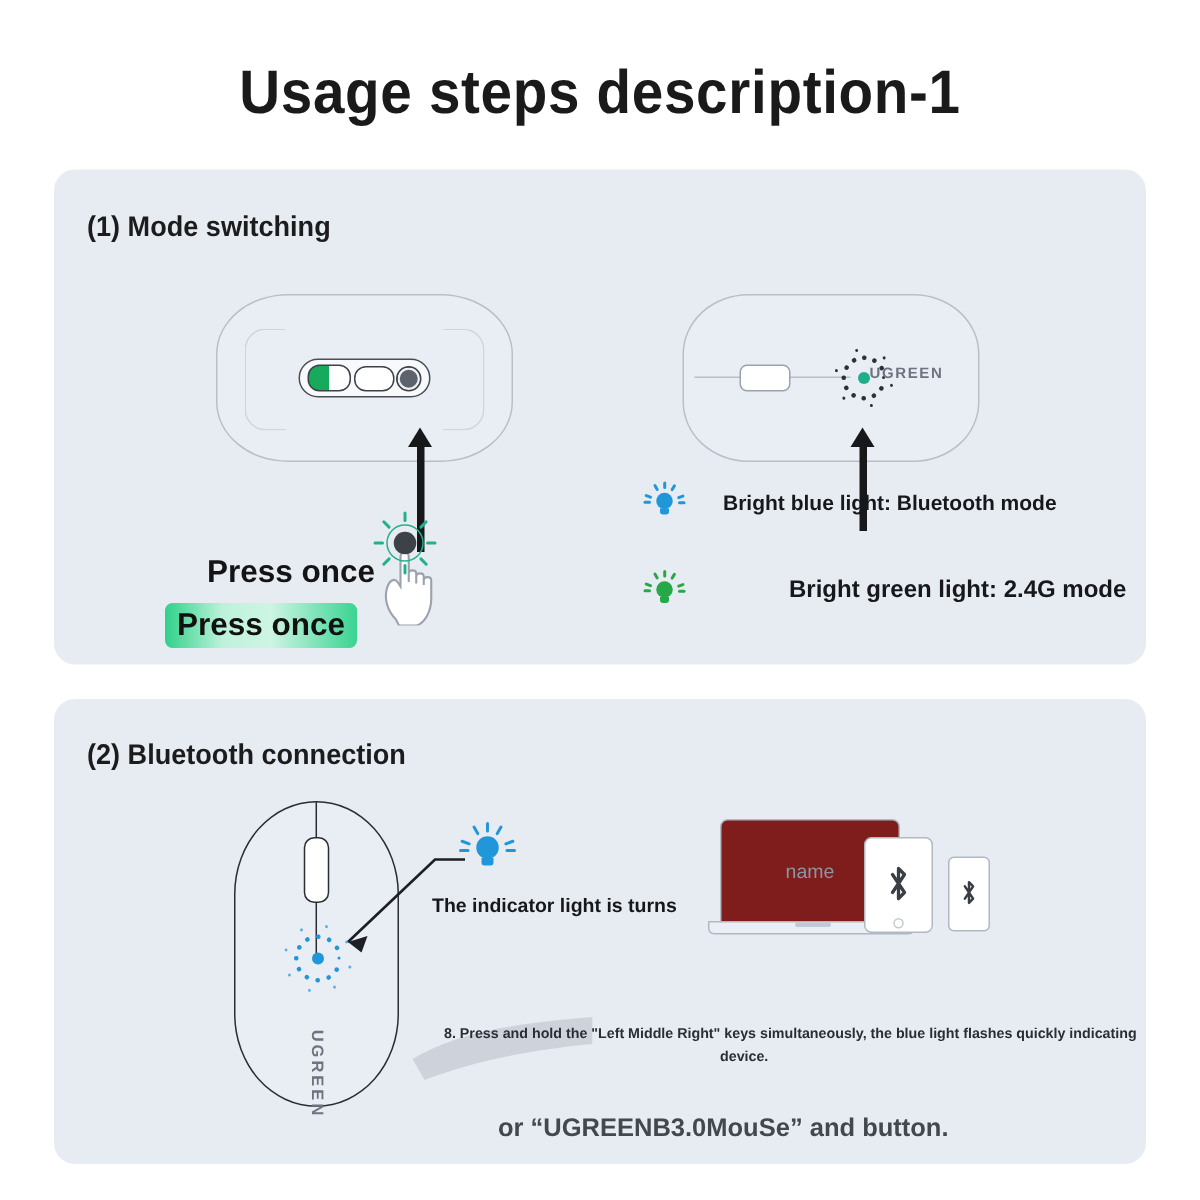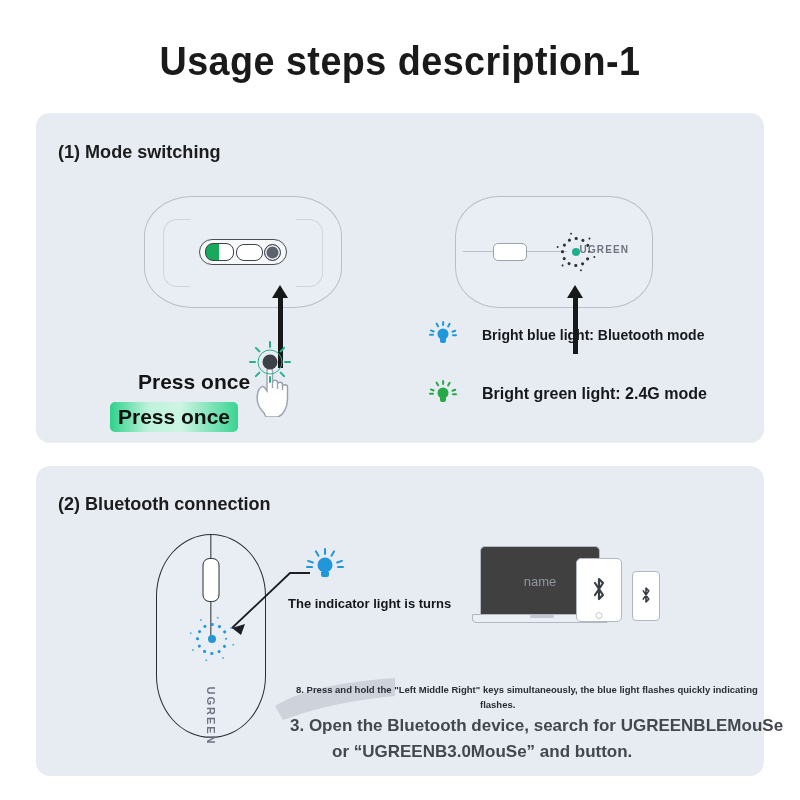--- a/index.html
+++ b/index.html
@@ -262,21 +262,21 @@
     display: flex;
     align-items: center;
   }
   .legend-text {
     font-family: "Liberation Sans Narrow", "Liberation Sans", sans-serif;
     font-weight: bold;
     color: #16181b;
     white-space: nowrap;
   }
   #legend-blue  { left: 432px; top: 324px; }
-  #legend-green { left: 432px; top: 383px; }
+  #legend-green { left: 432px; top: 383px; gap: 44px; }
   #legend-blue  .legend-text { font-size: 14px; margin-left: 28px; }
   #legend-green .legend-text { font-size: 16px; margin-left: 28px; }
 
   
   .mouse-top2 {
     position: absolute;
     left: 156px;
     top: 534px;
     width: 110px;
     height: 204px;
@@ -336,21 +336,21 @@
   }
 
   
   .devices { position: absolute; left: 480px; top: 540px; width: 190px; height: 100px; }
   .laptop-screen {
     position: absolute;
     left: 0; top: 6px;
     width: 118px; height: 68px;
     border: 1.6px solid #b2b8c2;
     border-radius: 5px 5px 0 0;
-    background: #404040;
+    background: #7f1d1d;
   }
   .laptop-base {
     position: absolute;
     left: -8px; top: 74px;
     width: 136px; height: 7px;
     border: 1.5px solid #b2b8c2;
     border-radius: 0 0 4px 4px;
     background: #eaeff5;
   }
   .laptop-notch {
@@ -613,17 +613,16 @@
         <path d="M4 6 L12 18 L8 22 L8 2 L12 6 L4 18" fill="none" stroke="#3a3f46" stroke-width="2.4" stroke-linejoin="round" stroke-linecap="round"></path>
       </svg>
     </div>
   </div>
 
   <svg class="swoosh" viewBox="0 0 120 46">
     <path d="M0 30 C30 12 70 6 120 2 L120 20 C76 24 40 32 8 44 Z" fill="#c9ced6" opacity="0.85"></path>
   </svg>
 
   <div class="instr" id="instr-2">8. Press and hold the "Left Middle Right" keys simultaneously, the blue light flashes quickly indicating</div>
-  <div class="instr" id="instr-2b">flashes.</div>
-  <div class="instr" id="instr-3">3. Open the Bluetooth device, search for UGREENBLEMouSe</div>
+  <div class="instr" id="instr-2b">device.</div>
   <div class="instr" id="instr-3b">or “UGREENB3.0MouSe” and button.</div>
 
 </div>
 
 </body></html>

